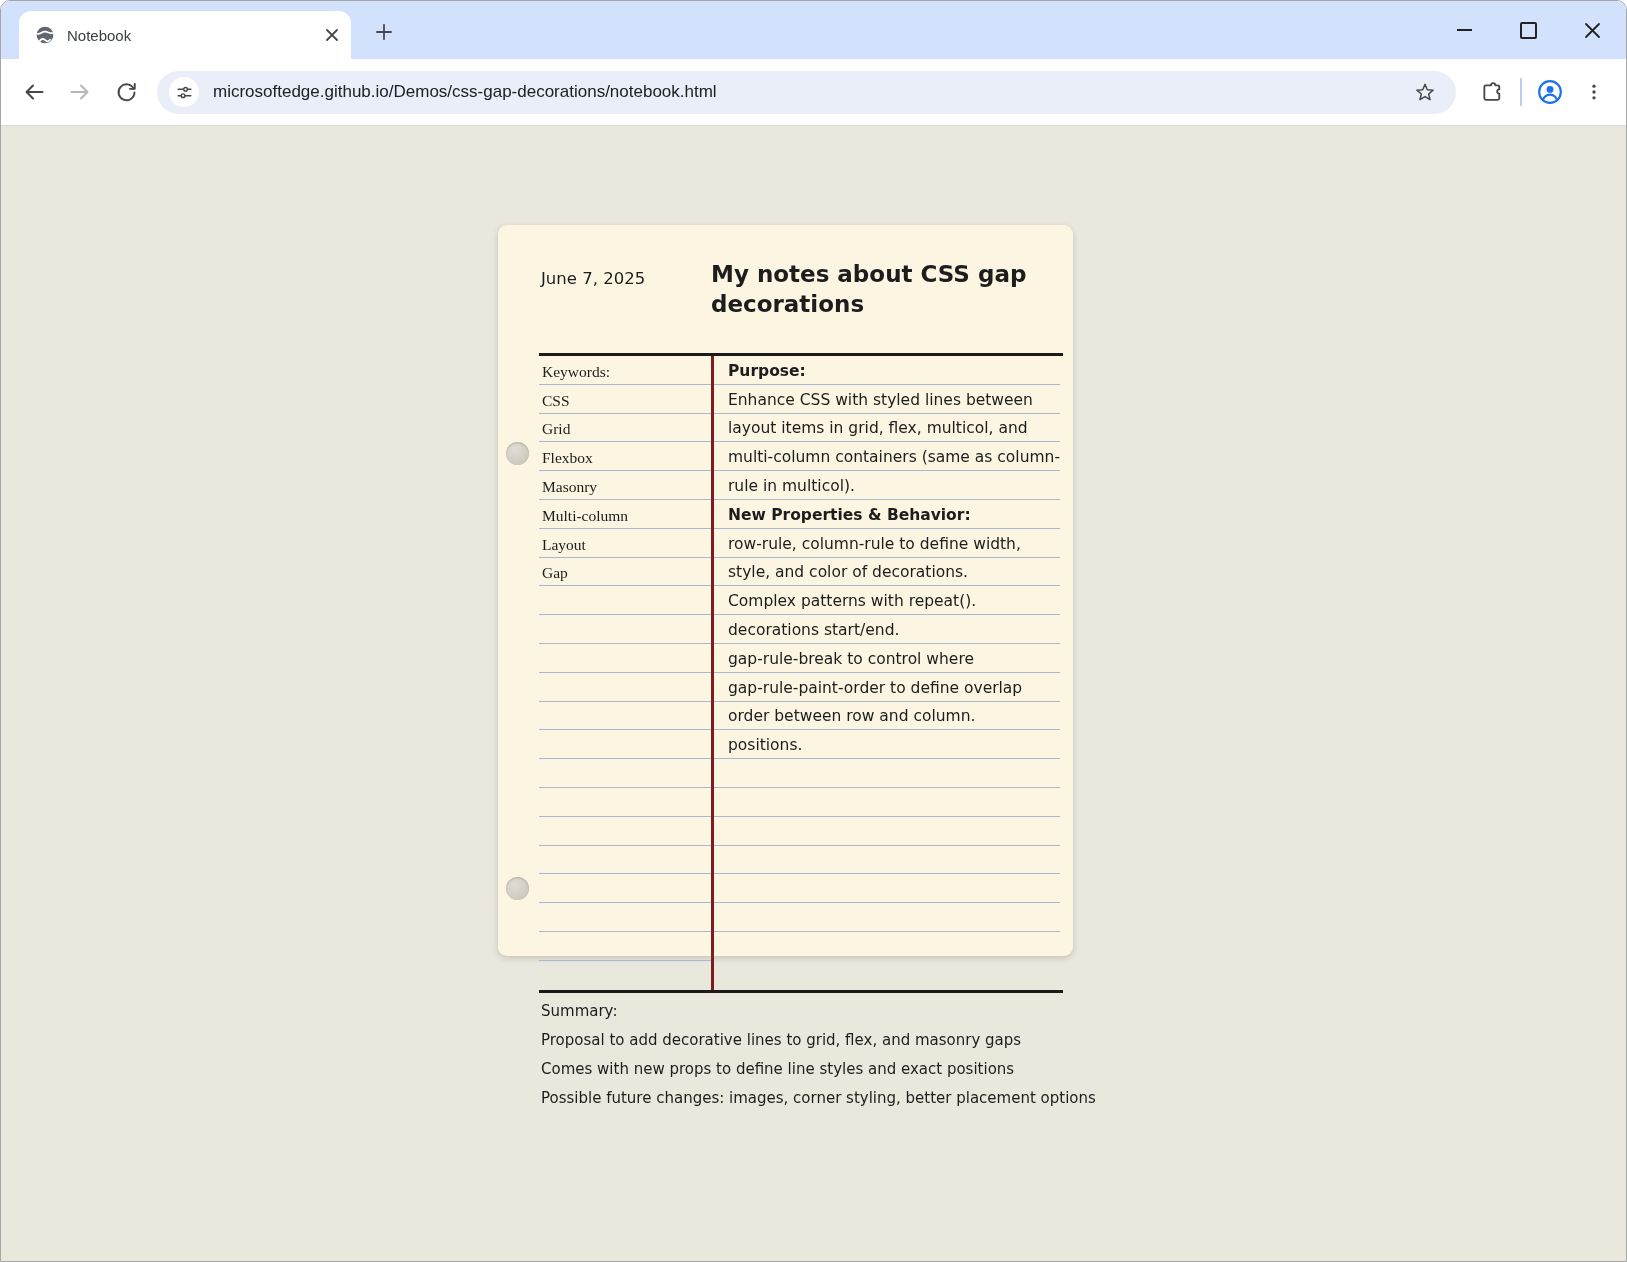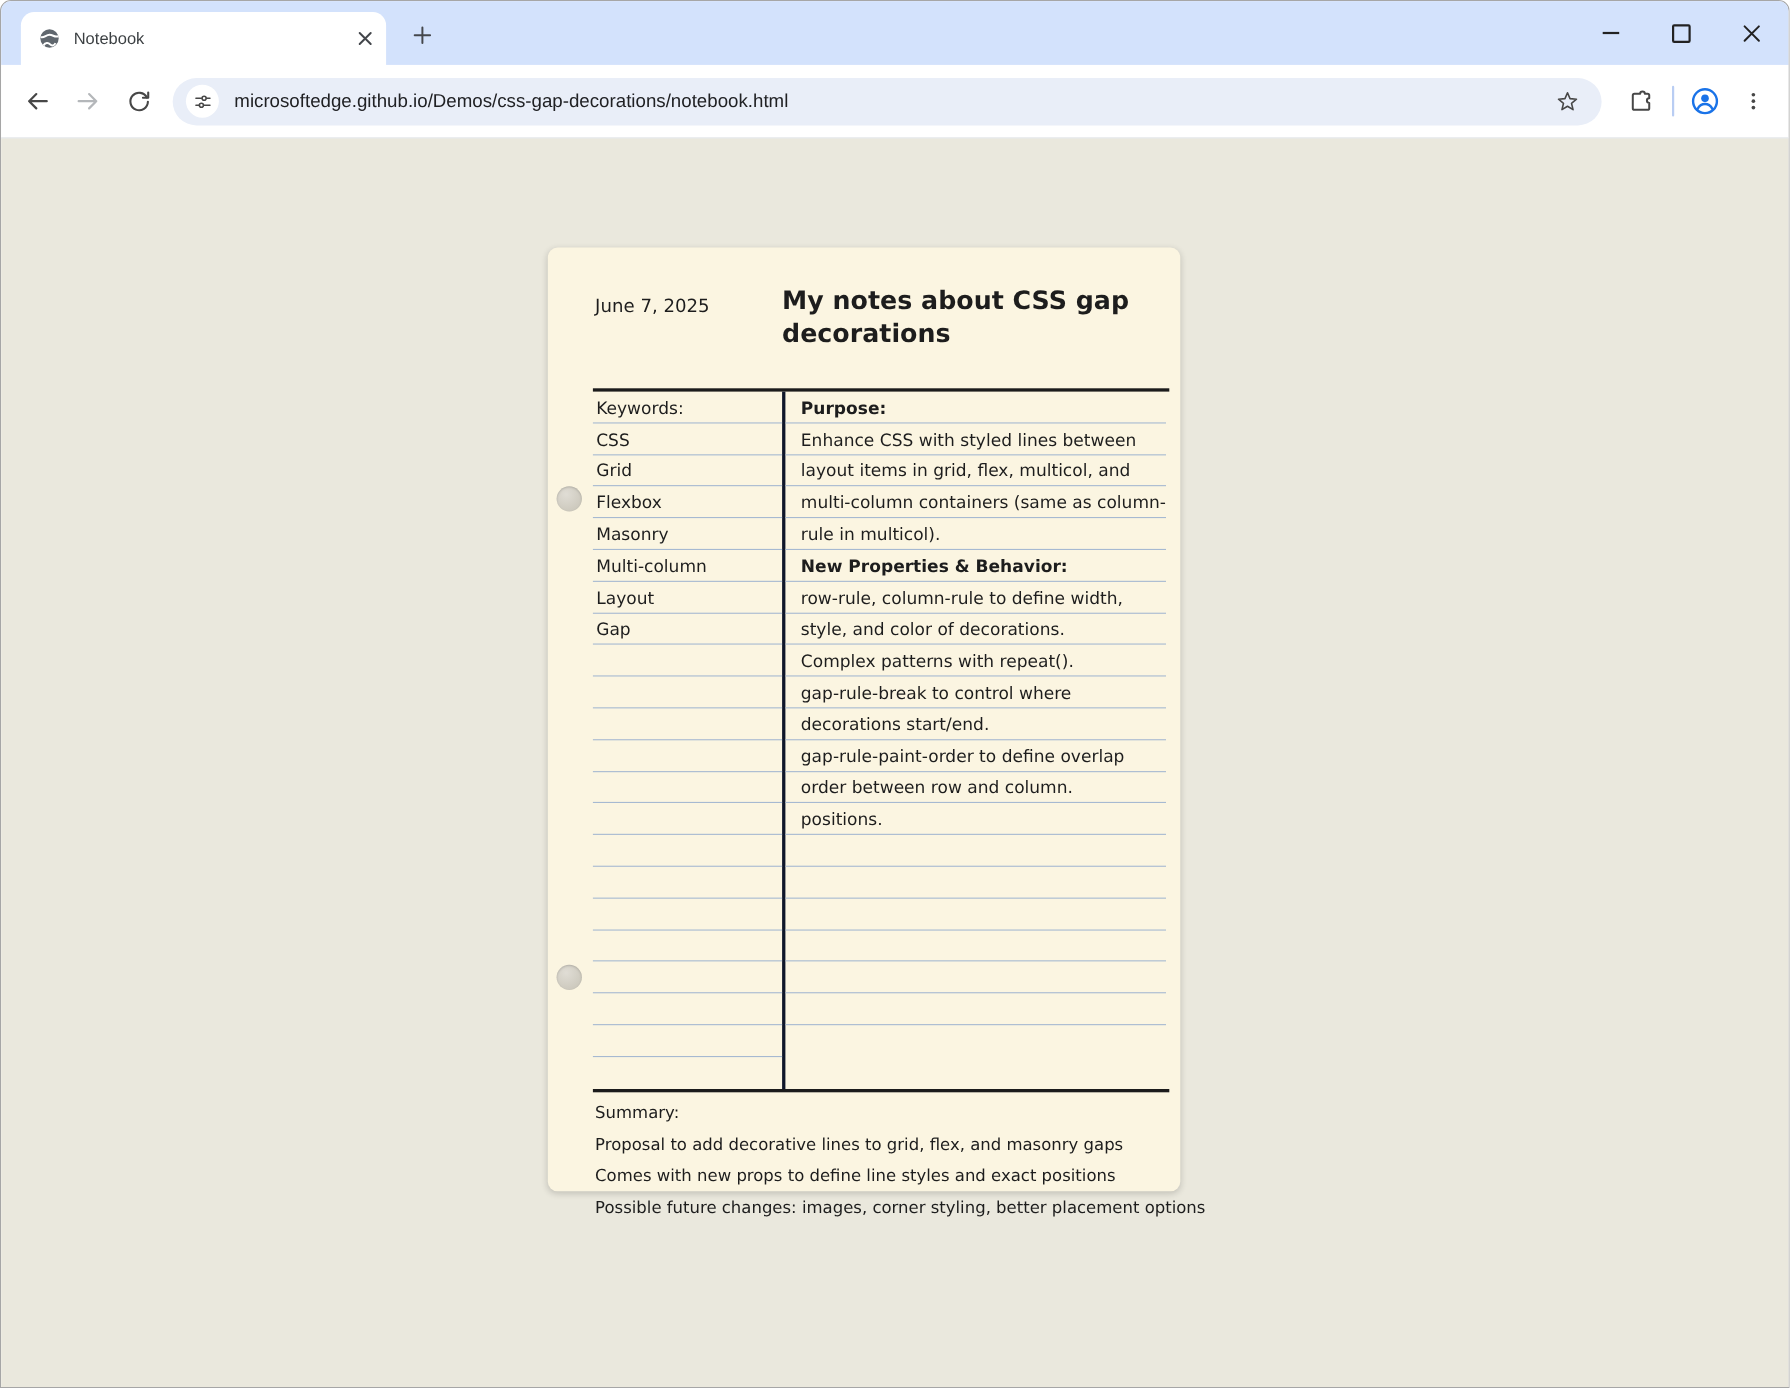--- a/index.html
+++ b/index.html
@@ -26,34 +26,34 @@
   .omnibox{flex:1;height:43px;background:#e9eef8;border-radius:22px;display:flex;align-items:center;
            padding:0 14px 0 12px;margin:0 14px 0 8px;min-width:0;}
   .tune-wrap{width:30px;height:30px;background:#fff;border-radius:50%;display:flex;align-items:center;justify-content:center;flex:none;}
   .url-text{font-size:17px;color:#202124;margin-left:14px;flex:1;white-space:nowrap;overflow:hidden;}
   .toolbar-right{display:flex;align-items:center;flex:none;}
   .tb-icon{width:44px;height:44px;display:flex;align-items:center;justify-content:center;border-radius:50%;}
   .tb-divider{width:2px;height:28px;background:#b9cdf3;margin:0 6px;border-radius:1px;}
 
   
   .content{flex:1;background:#eae8dd;position:relative;}
-  .card{position:absolute;left:497px;top:99px;width:575px;height:858px;background:#fbf5e1;
+  .card{position:absolute;left:497px;top:99px;width:575px;height:731px;background:#fbf5e1;
         border-radius:9px;box-shadow:0 2px 6px rgba(0,0,0,.16);
         font-family:"DejaVu Sans",sans-serif;color:#1d1d1d;}
   .hole{position:absolute;left:8px;width:23px;height:23px;border-radius:50%;
         background:radial-gradient(circle at 38% 32%,#e0ddd5,#c6c2b5);box-shadow:inset 0 1px 2px rgba(0,0,0,.18);}
   .hole-1{top:217px;} .hole-2{top:652px;}
 
   .note-date{position:absolute;left:43px;top:44px;font-size:16.5px;}
   .note-title{position:absolute;left:213px;top:34px;width:340px;font-size:23px;font-weight:bold;line-height:30px;}
 
   .note-table{position:absolute;left:41px;top:128px;width:524px;display:flex;
               border-top:3px solid #1b1b1b;border-bottom:3px solid #1b1b1b;box-sizing:border-box;}
   .col{display:block;}
-  .col-left{width:175px;border-right:3px solid #0f172a;box-sizing:border-box;}
+  .col-left{width:175px;border-right:3px solid #7f1d1d;box-sizing:border-box;font-family:Liberation Serif, serif;}
   .col-right{width:346px;}
   .row{height:28.8px;border-bottom:1px solid #a6b9d1;display:flex;align-items:flex-end;
        padding:0 4px 4px 3px;box-sizing:border-box;font-size:15.5px;line-height:17px;
        white-space:nowrap;overflow:hidden;}
   .col-right .row{padding-left:14px;}
   .col .row:last-child{border-bottom:none;}
   .row.bold{font-weight:bold;}
 
   .summary{position:absolute;left:43px;top:772px;font-size:15px;}
   .summary-line{height:29px;line-height:29px;white-space:nowrap;}
@@ -258,24 +258,24 @@
             <div class="row">
               <span>row-rule, column-rule to define width,</span>
             </div>
             <div class="row">
               <span>style, and color of decorations.</span>
             </div>
             <div class="row">
               <span>Complex patterns with repeat().</span>
             </div>
             <div class="row">
+              <span>decorations start/end.</span>
+            </div>
+            <div class="row">
               <span>gap-rule-break to control where</span>
-            </div>
-            <div class="row">
-              <span>decorations start/end.</span>
             </div>
             <div class="row">
               <span>gap-rule-paint-order to define overlap</span>
             </div>
             <div class="row">
               <span>order between row and column.</span>
             </div>
             <div class="row">
               <span>positions.</span>
             </div>

